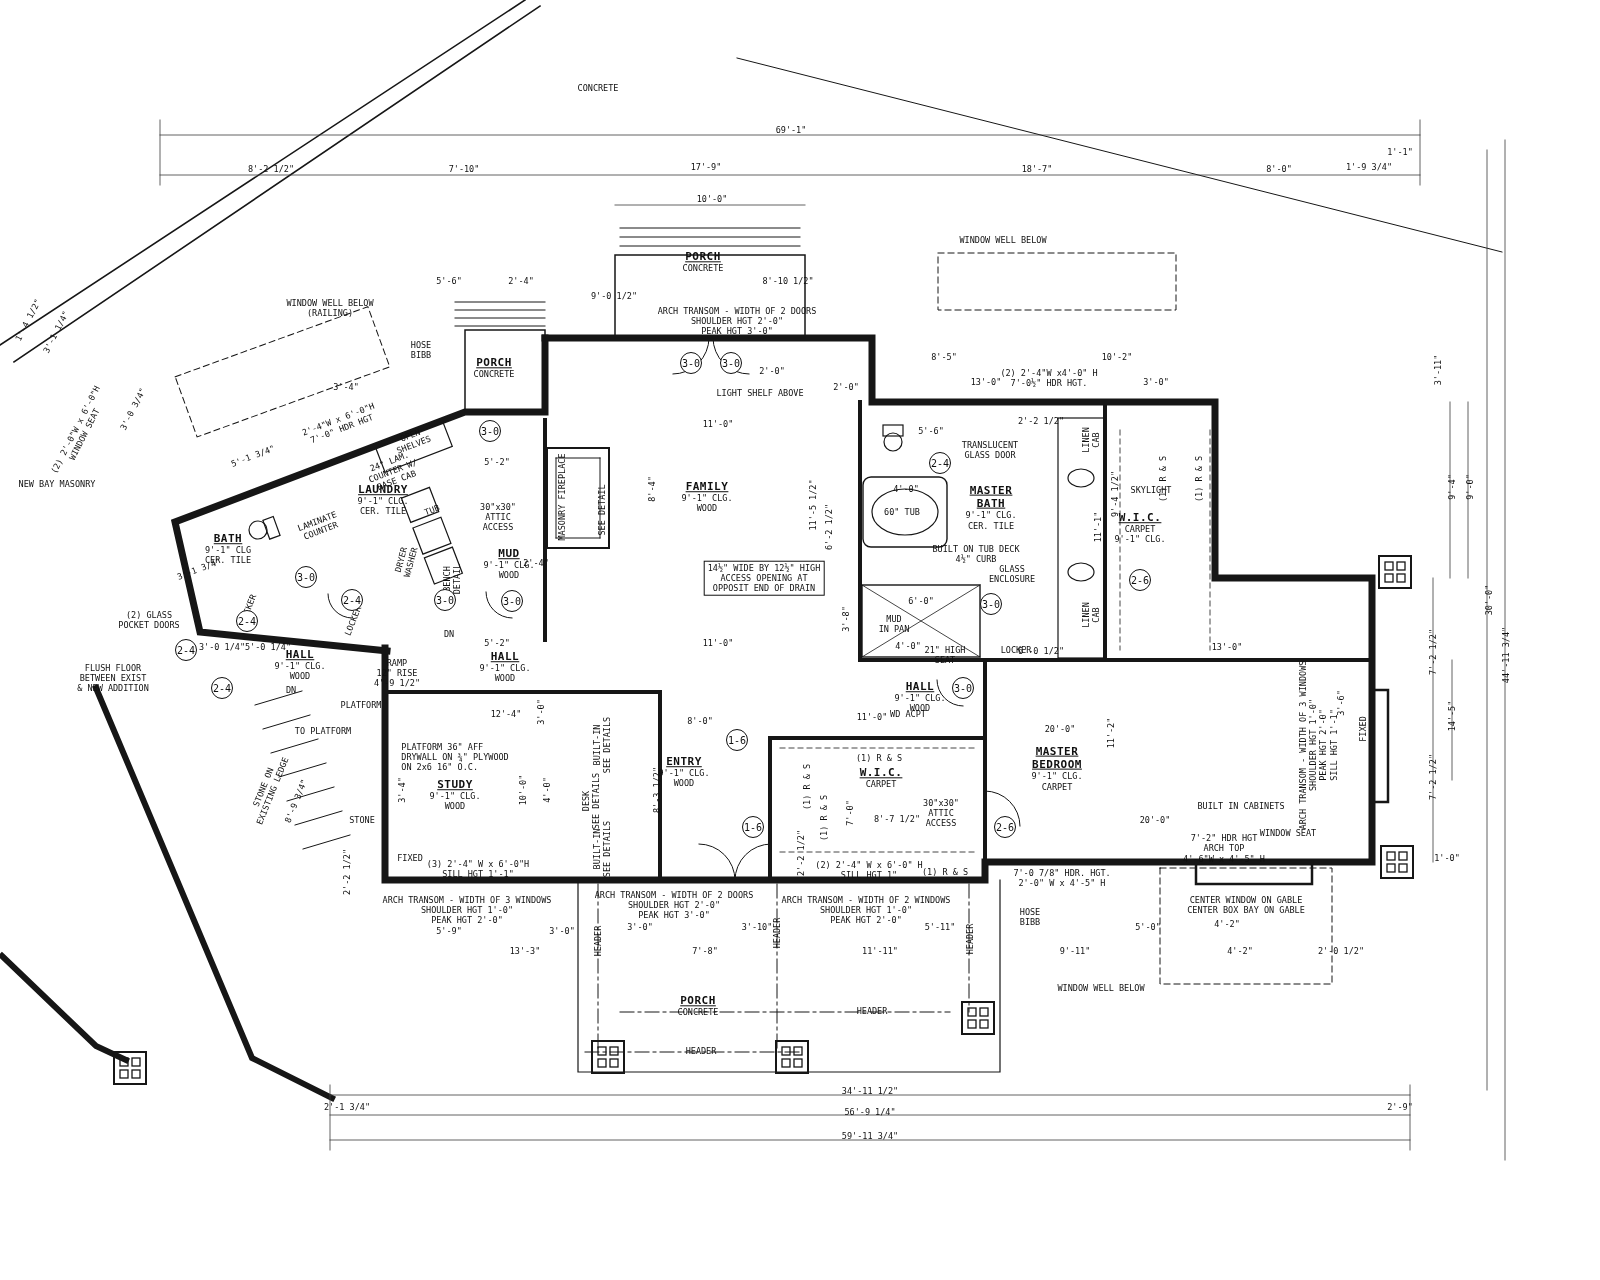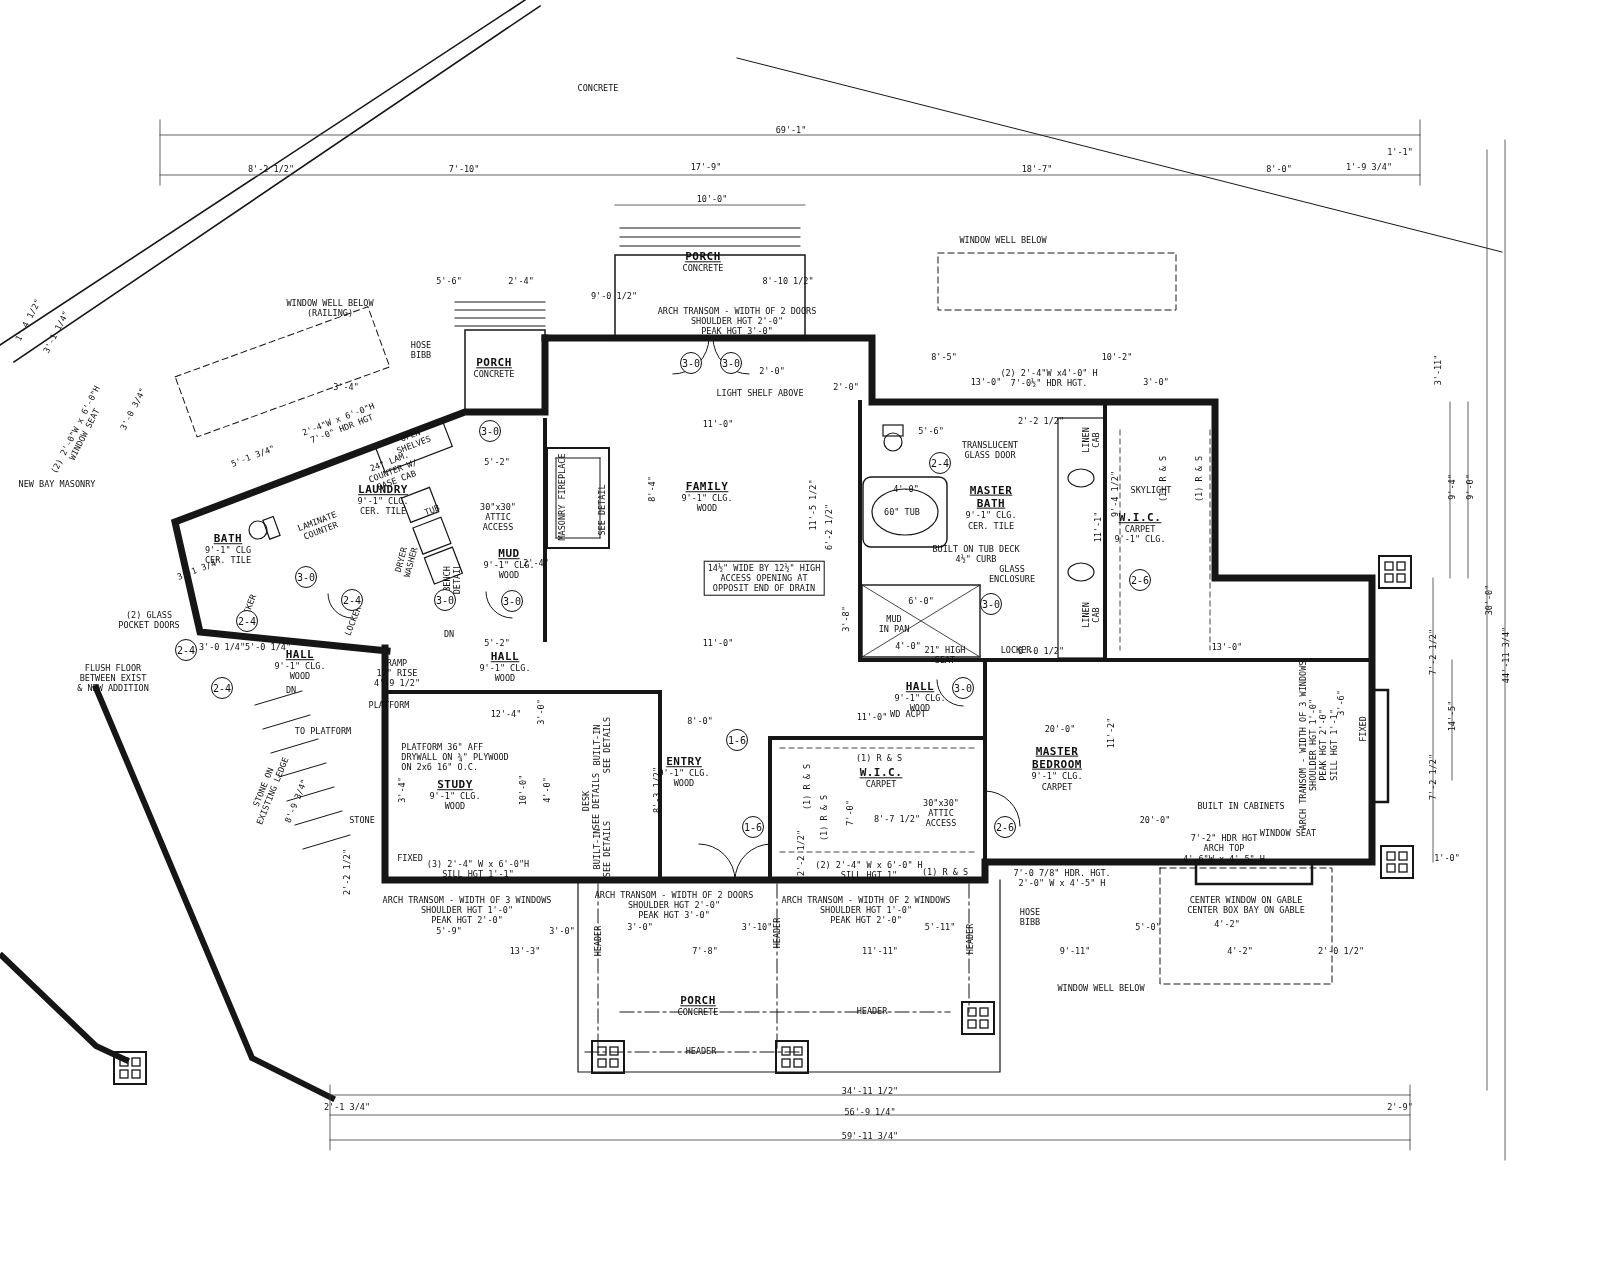--- a/index.html
+++ b/index.html
@@ -148,21 +148,21 @@
       <div class="lbl boxed" style="left: 764px; top: 578px; transform: translate(-50%, -50%);">14½" WIDE BY 12½" HIGH
 ACCESS OPENING AT
 OPPOSIT END OF DRAIN</div>
       <div class="lbl" style="left: 57px; top: 484px; transform: translate(-50%, -50%);">NEW BAY MASONRY</div>
       <div class="lbl" style="left: 149px; top: 620px; transform: translate(-50%, -50%);">(2) GLASS
 POCKET DOORS</div>
       <div class="lbl" style="left: 113px; top: 678px; transform: translate(-50%, -50%);">FLUSH FLOOR
 BETWEEN EXIST
 &amp; NEW ADDITION</div>
       <div class="lbl" style="left: 323px; top: 731px; transform: translate(-50%, -50%);">TO PLATFORM</div>
-      <div class="lbl" style="left: 361px; top: 705px; transform: translate(-50%, -50%); margin-left: 28px;">PLATFORM</div>
+      <div class="lbl" style="left: 361px; top: 705px; transform: translate(-50%, -50%);">PLATFORM</div>
       <div class="lbl left" style="left: 455px; top: 757px; transform: translate(-50%, -50%);">PLATFORM 36" AFF
 DRYWALL ON ¾" PLYWOOD
 ON 2x6 16" O.C.</div>
       <div class="lbl" style="left: 362px; top: 820px; transform: translate(-50%, -50%);">STONE</div>
       <div class="lbl" style="left: 268px; top: 789px; transform: translate(-50%, -50%) rotate(-68deg);">STONE ON
 EXISTING LEDGE</div>
       <div class="lbl" style="left: 397px; top: 673px; transform: translate(-50%, -50%);">RAMP
 12" RISE
 4'-9 1/2"</div>
       <div class="lbl" style="left: 449px; top: 634px; transform: translate(-50%, -50%);">DN</div>

